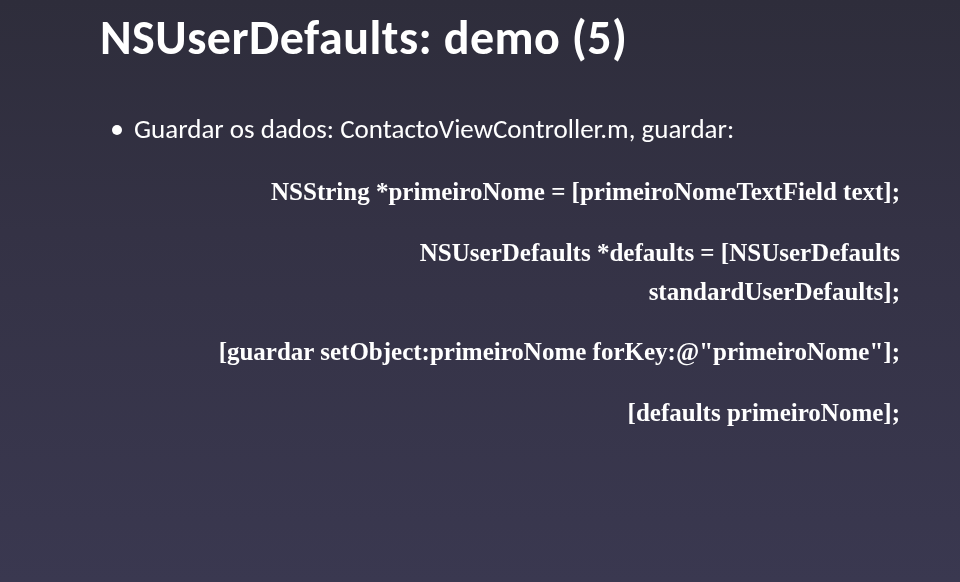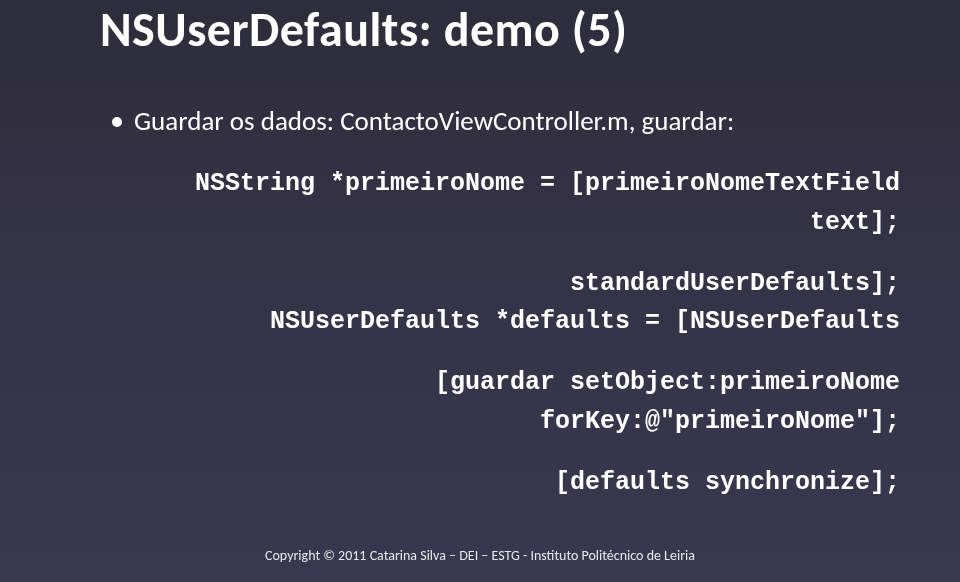--- a/index.html
+++ b/index.html
@@ -12,21 +12,21 @@
       height: 582px;
       background: linear-gradient(to bottom, #2e2d3b 0%, #343245 40%, #3a3850 100%);
       font-family: Georgia, 'Times New Roman', serif;
       color: #ffffff;
       position: relative;
       overflow: hidden;
     }
     .slide {
       width: 100%;
       height: 100%;
-      padding: 0 60px 30px 100px;
+      padding: 8px 60px 30px 100px;
       position: relative;
     }
     .title {
       font-size: 48px;
       font-weight: bold;
       color: #ffffff;
       margin-bottom: 45px;
       font-family: 'Gill Sans', 'Gill Sans MT', Calibri, sans-serif;
       letter-spacing: 0.5px;
     }
@@ -48,21 +48,21 @@
       flex-shrink: 0;
       position: relative;
       top: -3px;
     }
     .bullet-text {
       font-size: 27px;
       font-family: 'Gill Sans', 'Gill Sans MT', Calibri, sans-serif;
     }
     .code-block {
       padding-left: 38px;
-      font-family: Liberation Mono, monospace;
+      font-family: Liberation Serif, serif;
     }
     .code-line {
       font-size: 25px;
       font-weight: bold;
       line-height: 1.55;
       color: #ffffff;
     }
     .code-line.indent {
       padding-left: 0;
     }
@@ -88,23 +88,22 @@
 
   <div class="content">
     <div class="bullet-line">
       <span class="bullet"></span>
       <span class="bullet-text">Guardar os dados: ContactoViewController.m, guardar:</span>
     </div>
 
     <div class="code-block">
       <div class="code-line">NSString *primeiroNome = [primeiroNomeTextField text];</div>
       <div class="code-gap"></div>
+      <div class="code-line">NSUserDefaults *defaults = [NSUserDefaults</div>
       <div class="code-line indent">standardUserDefaults];</div>
-      <div class="code-line">NSUserDefaults *defaults = [NSUserDefaults</div>
       <div class="code-gap"></div>
       <div class="code-line">[guardar setObject:primeiroNome forKey:@"primeiroNome"];</div>
       <div class="code-gap"></div>
-      <div class="code-line">[defaults synchronize];</div>
+      <div class="code-line">[defaults primeiroNome];</div>
     </div>
   </div>
 
-  <div class="footer">Copyright © 2011 Catarina Silva – DEI – ESTG - Instituto Politécnico de Leiria</div>
 </div>
 
 </body></html>

